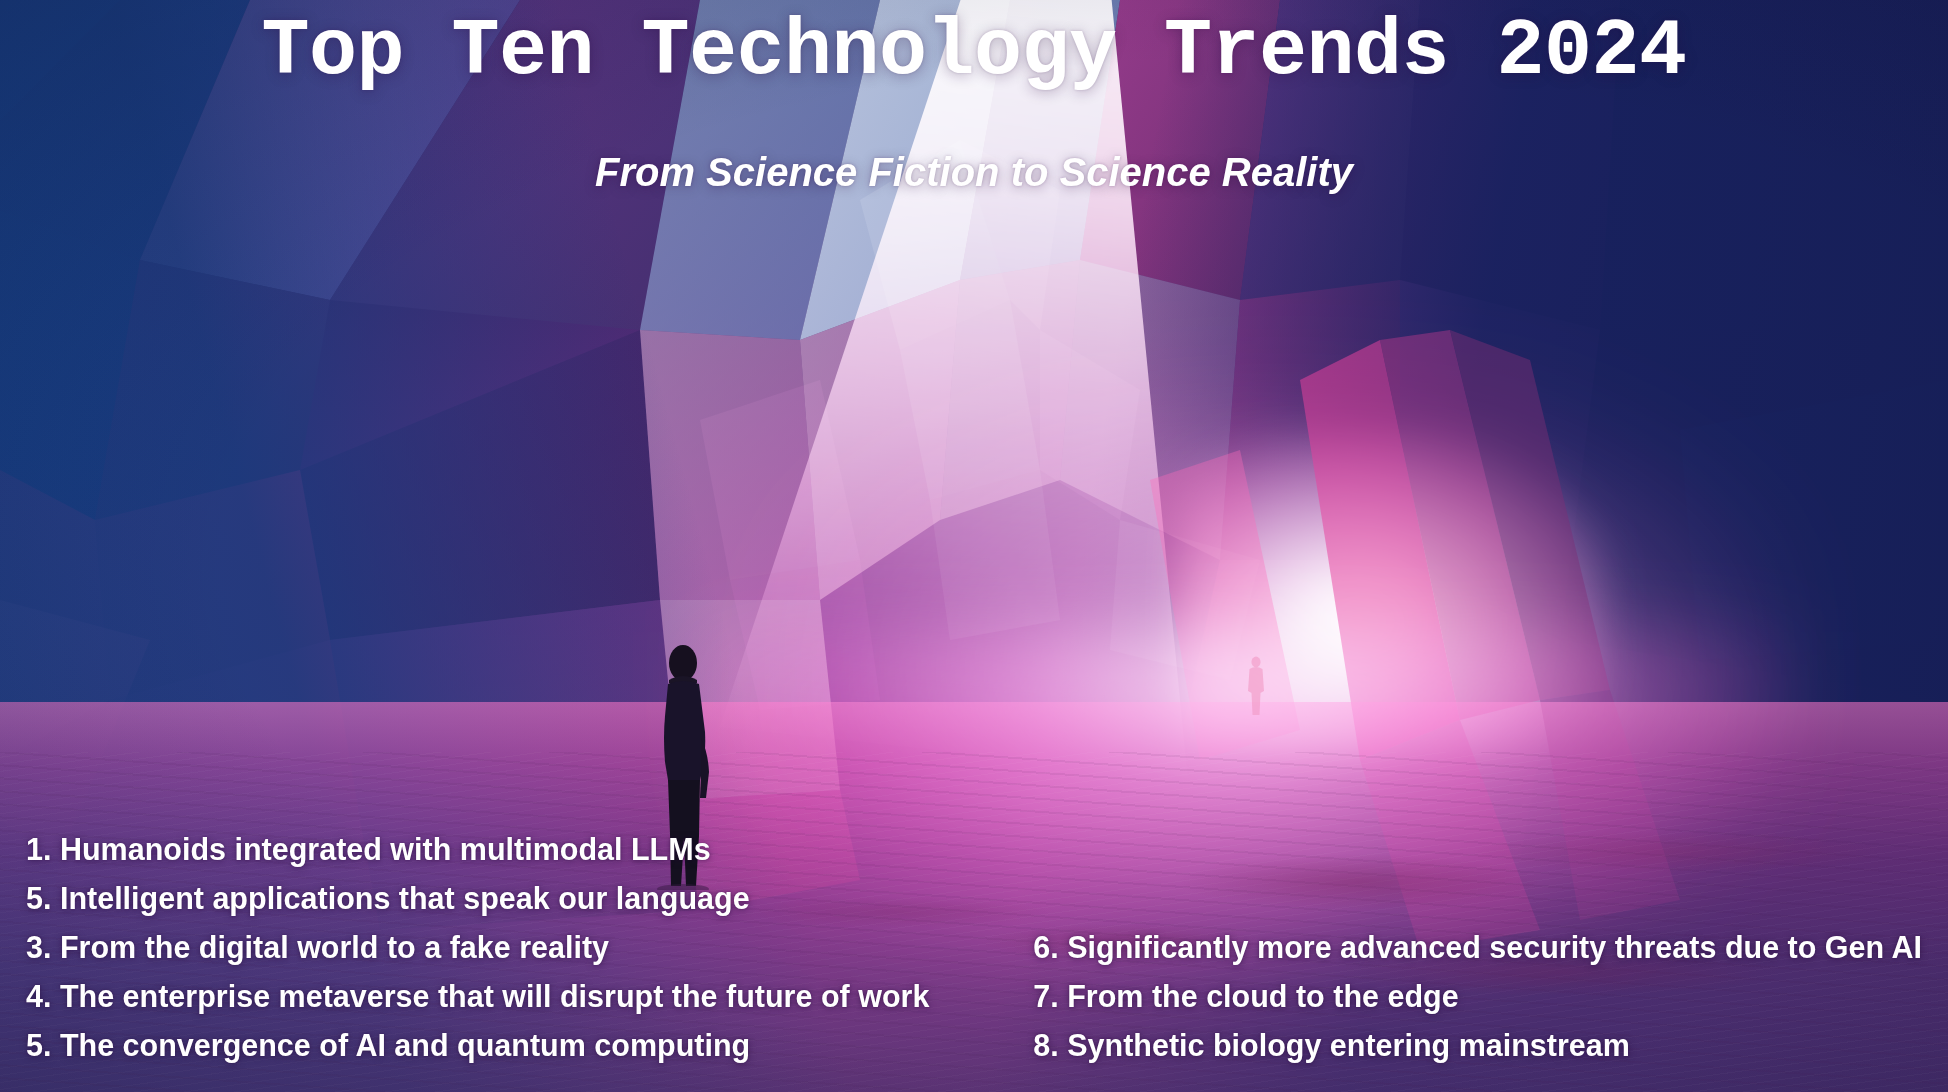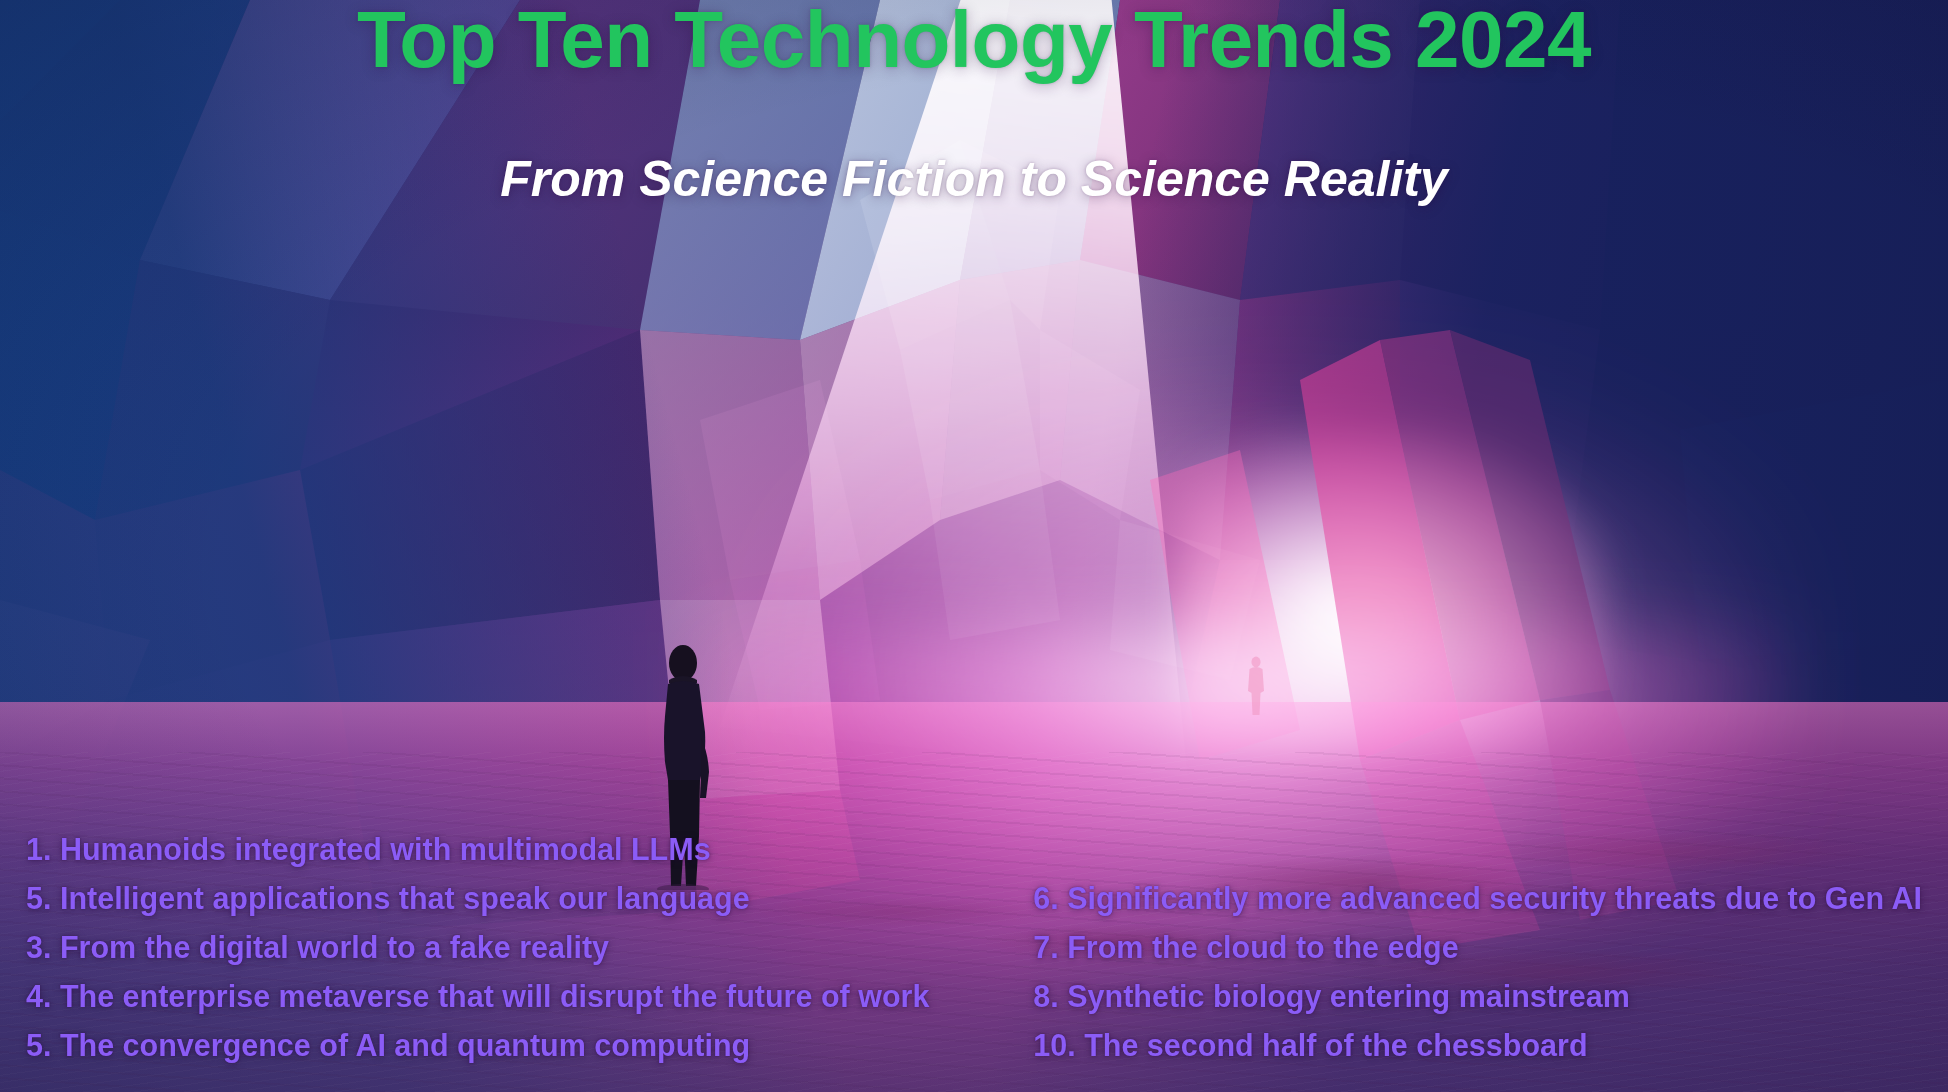--- a/index.html
+++ b/index.html
@@ -123,49 +123,50 @@
   .figure-far {
     position:absolute; left:1243px; top:655px;
     width:26px; height:62px;
     opacity:.62;
     filter:blur(.6px);
   }
 
   
   .title {
     position:absolute;
-    left:0; right:0; top:0;
+    left:0; right:0; top:12px;
     text-align:center;
     font-size:80px;
     font-weight:bold;
     line-height:1.0;
-    color:#22c55e;
+    color:#ffffff;
     letter-spacing:-0.5px;
     text-shadow:0 2px 14px rgba(40,10,60,.30), 0 0 3px rgba(60,20,80,.22);
     white-space:nowrap;
+    font-family:Liberation Mono, monospace;
   }
   .subtitle {
     position:absolute;
     left:0; right:0; top:150px;
     text-align:center;
-    font-size:50px;
+    font-size:40px;
     font-weight:bold;
     font-style:italic;
     color:#ffffff;
     letter-spacing:0px;
     text-shadow:0 2px 12px rgba(40,10,60,.34), 0 0 3px rgba(60,20,80,.25);
     white-space:nowrap;
   }
 
   .list-col {
     position:absolute;
     bottom:22px;
     font-size:30.5px;
     font-weight:bold;
-    color:#8b5cf6;
+    color:#ffffff;
     line-height:49px;
     text-shadow:0 1px 7px rgba(35,8,55,.52), 0 0 2px rgba(45,12,65,.45);
     white-space:nowrap;
     margin-top:29px;
   }
   .list-left  { left:26px;  text-align:left;  }
   .list-right { right:26px; text-align:left; }
   .list-item { display:block; }
 </style>
 </head>
@@ -321,16 +322,15 @@
     <span class="list-item">5. Intelligent applications that speak our language</span>
     <span class="list-item">3. From the digital world to a fake reality</span>
     <span class="list-item">4. The enterprise metaverse that will disrupt the future of work</span>
     <span class="list-item">5. The convergence of AI and quantum computing</span>
   </div>
 
   <div class="list-col list-right">
     <span class="list-item">6. Significantly more advanced security threats due to Gen AI</span>
     <span class="list-item">7. From the cloud to the edge</span>
     <span class="list-item">8. Synthetic biology entering mainstream</span>
-    <span class="list-item">10. The second half of the chessboard</span>
   </div>
 
 </div>
 
 </body></html>

